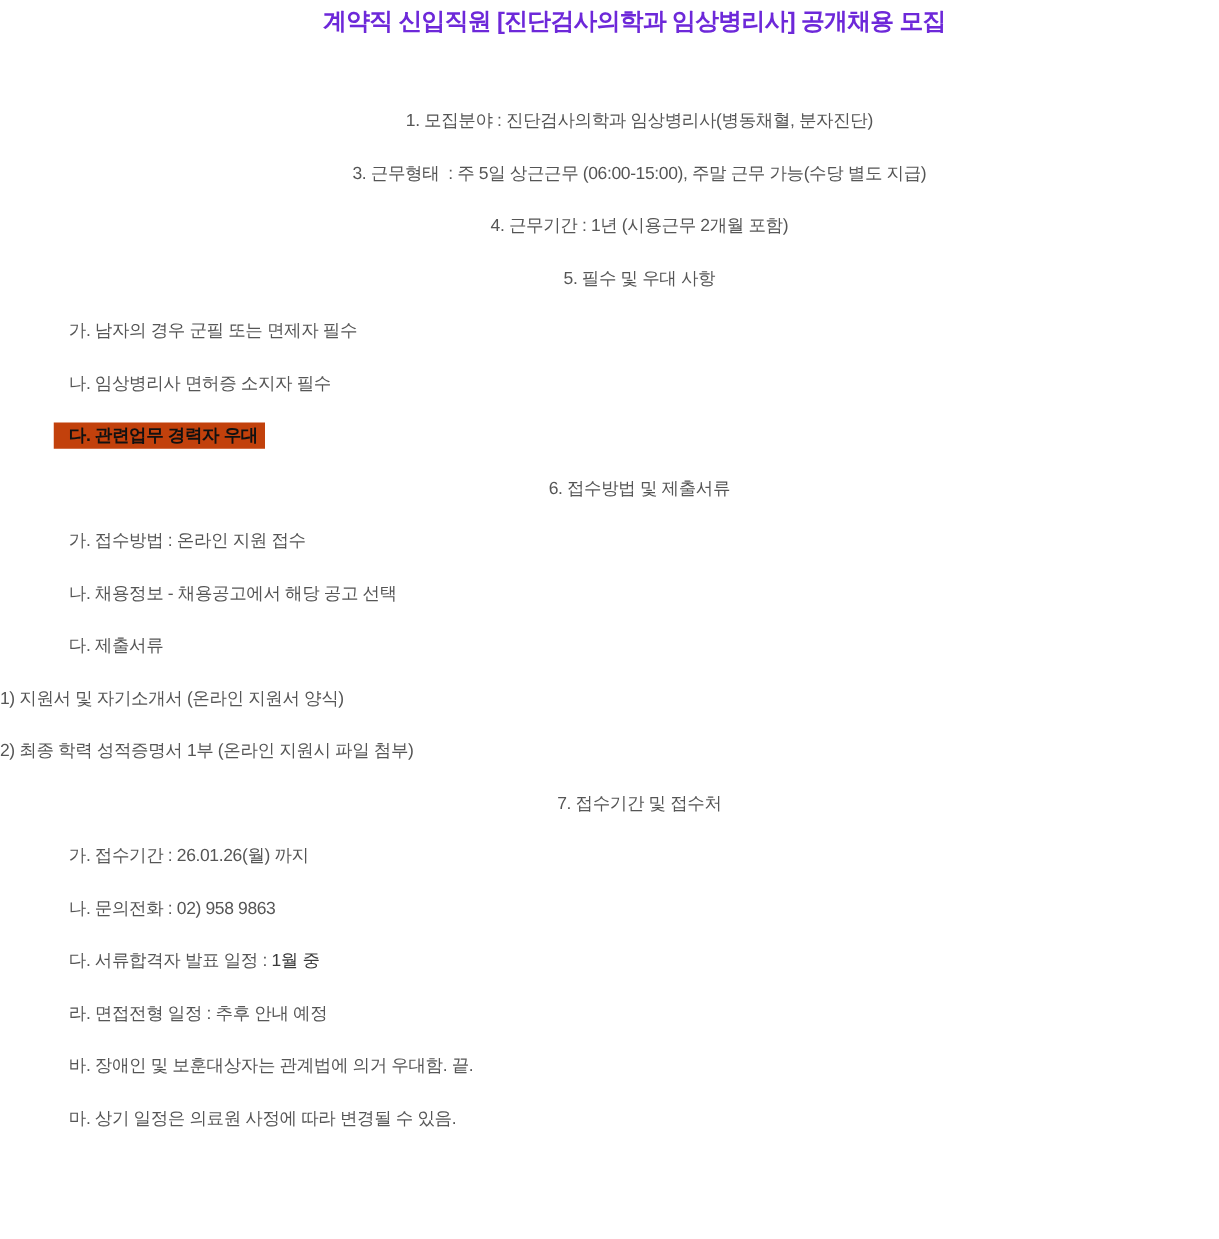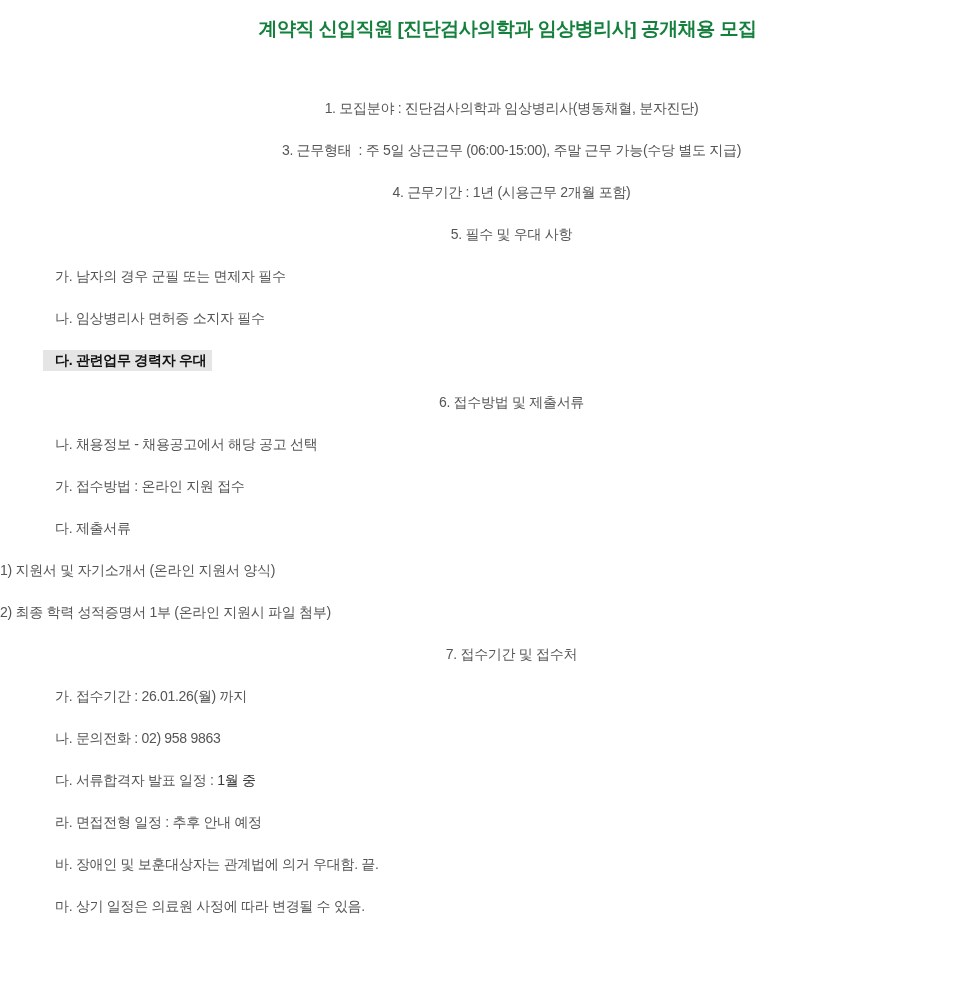--- a/index.html
+++ b/index.html
@@ -9,44 +9,44 @@
   }
   .page {
     position: relative;
     width: 975px;
     height: 991px;
     background: #ffffff;
     overflow: hidden;
     font-family: "Liberation Sans", "DejaVu Sans", sans-serif;
   }
   .doc-title {
-    padding-top: 16px;
+    padding-top: 4px;
     padding-left: 40px;            
     text-align: center;
     font-size: 19px;
     font-weight: bold;
-    color: #15803d;
+    color: #6d28d9;
     letter-spacing: -0.5px;
     margin-bottom: 58px;
   }
   .doc-body { }
   .line {
     font-size: 14px;
     line-height: 16px;
     min-height: 16px;
     margin-bottom: 26px;           
     color: #555555;
     letter-spacing: -0.3px;
     white-space: pre-wrap;
   }
   .ind0 { padding-left: 48px; text-align: center; }
   .ind1 { padding-left: 55px; }
   .ind2 { }
   .hl {
-    background: #e5e5e5;
+    background: #c2410c;
     color: #111111;
     font-weight: bold;
     padding: 2px 6px 3px 12px;
     margin-left: -12px;
   }
   .bold-seg {
     font-weight: normal;
     color: #383838;
   }
 </style>
@@ -57,22 +57,22 @@
   <div class="doc-title">계약직 신입직원 [진단검사의학과 임상병리사] 공개채용 모집</div>
   <div class="doc-body" id="doc-lines">
       <div class="line ind0">1. 모집분야 : 진단검사의학과 임상병리사(병동채혈, 분자진단)</div>
       <div class="line ind0">3. 근무형태  : 주 5일 상근근무 (06:00-15:00), 주말 근무 가능(수당 별도 지급)</div>
       <div class="line ind0">4. 근무기간 : 1년 (시용근무 2개월 포함)</div>
       <div class="line ind0">5. 필수 및 우대 사항</div>
       <div class="line ind1">가. 남자의 경우 군필 또는 면제자 필수</div>
       <div class="line ind1">나. 임상병리사 면허증 소지자 필수</div>
       <div class="line ind1"><span class="hl">다. 관련업무 경력자 우대</span></div>
       <div class="line ind0">6. 접수방법 및 제출서류</div>
+      <div class="line ind1">가. 접수방법 : 온라인 지원 접수</div>
       <div class="line ind1">나. 채용정보 - 채용공고에서 해당 공고 선택</div>
-      <div class="line ind1">가. 접수방법 : 온라인 지원 접수</div>
       <div class="line ind1">다. 제출서류</div>
       <div class="line ind2">1) 지원서 및 자기소개서 (온라인 지원서 양식)</div>
       <div class="line ind2">2) 최종 학력 성적증명서 1부 (온라인 지원시 파일 첨부)</div>
       <div class="line ind0">7. 접수기간 및 접수처</div>
       <div class="line ind1">가. 접수기간 : 26.01.26(월) 까지</div>
       <div class="line ind1">나. 문의전화 : 02) 958 9863</div>
       <div class="line ind1">다. 서류합격자 발표 일정 : <b class="bold-seg">1월 중</b></div>
       <div class="line ind1">라. 면접전형 일정 : 추후 안내 예정</div>
       <div class="line ind1">바. 장애인 및 보훈대상자는 관계법에 의거 우대함. 끝.</div>
       <div class="line ind1">마. 상기 일정은 의료원 사정에 따라 변경될 수 있음.</div>

